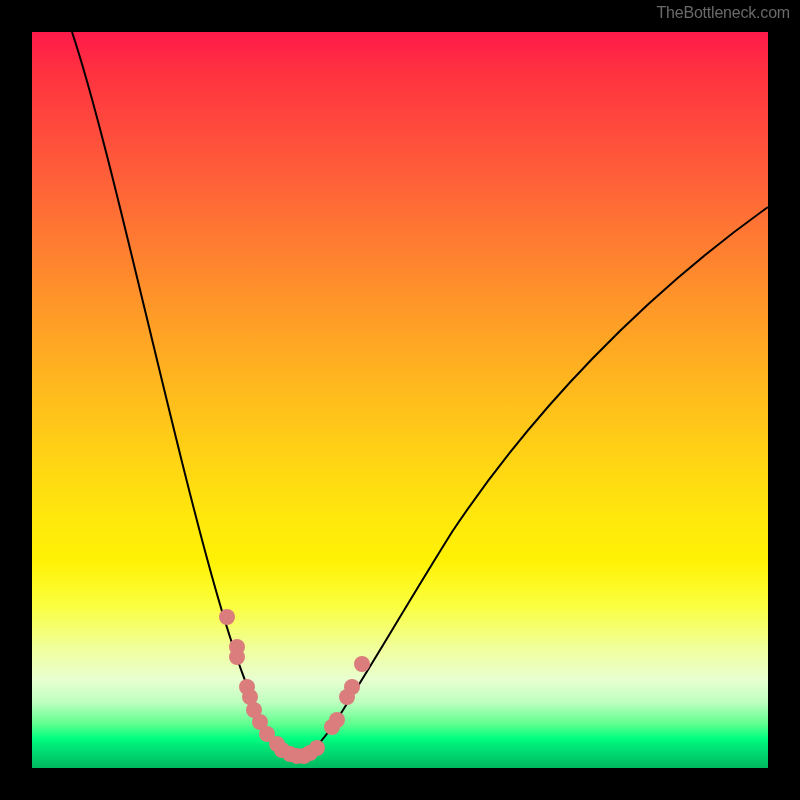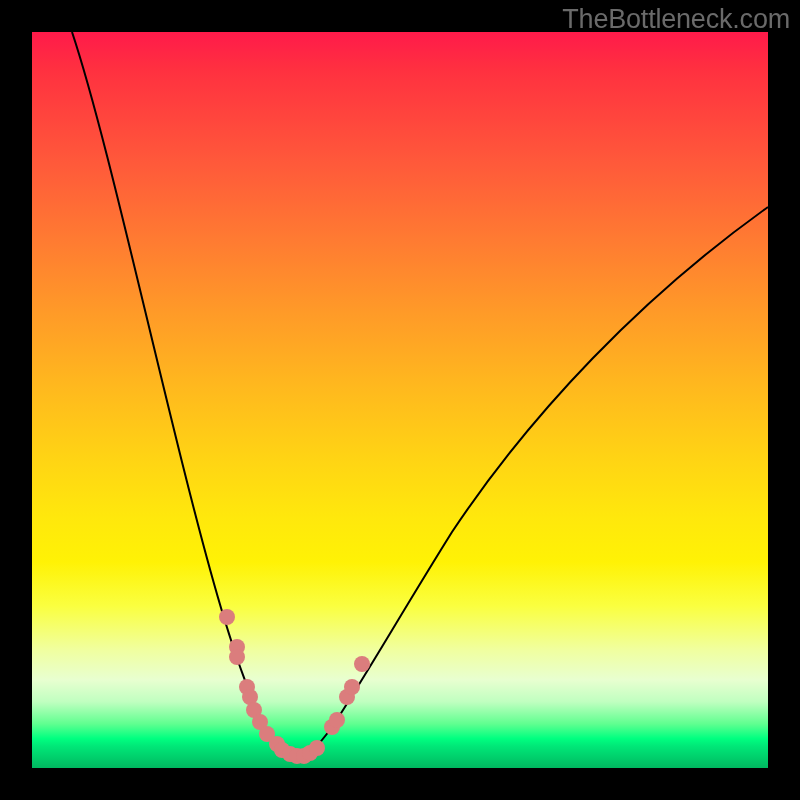--- a/index.html
+++ b/index.html
@@ -45,21 +45,21 @@
       #00d870 98%,
       #00c868 99%,
       #00b860 100%
     );
   }
   .watermark {
     position: absolute;
     top: 4px;
     right: 10px;
     color: #6a6a6a;
-    font-size: 27px;
+    font-size: 16px;
     font-weight: 500;
     letter-spacing: -0.2px;
   }
   svg.curves {
     position: absolute;
     top: 0;
     left: 0;
     width: 736px;
     height: 736px;
   }

